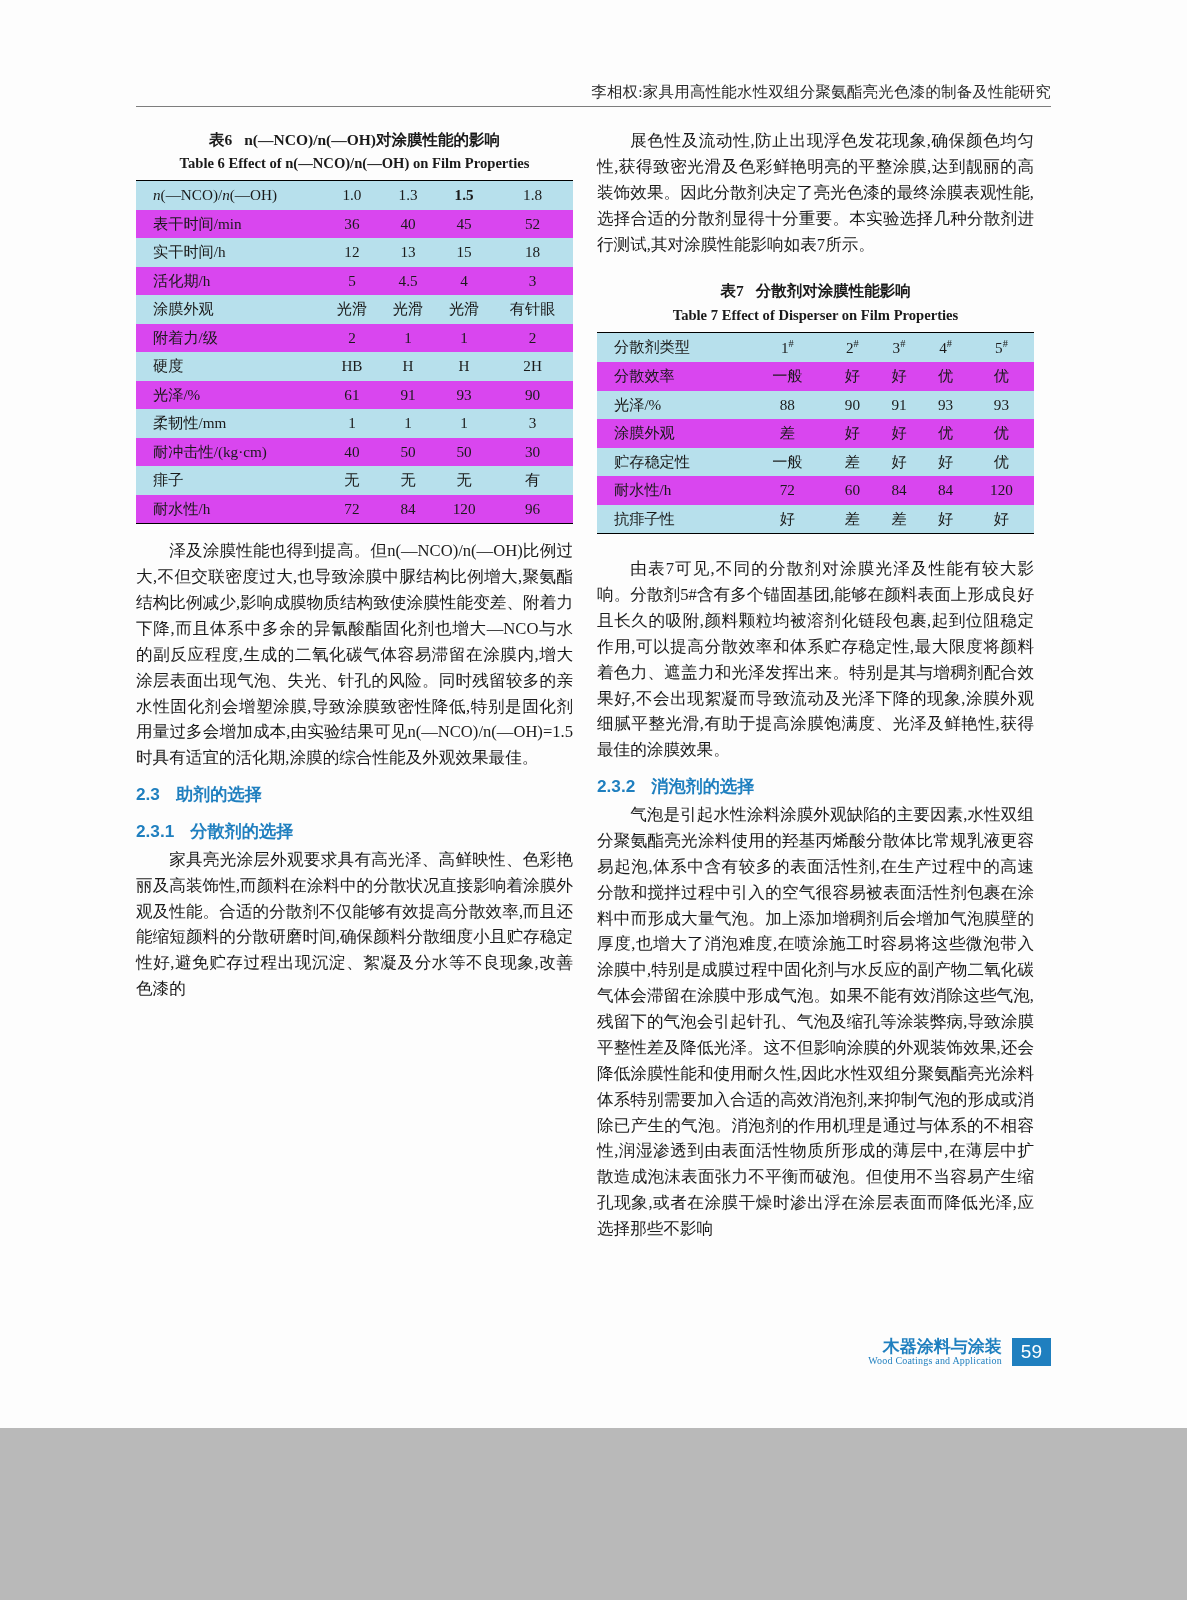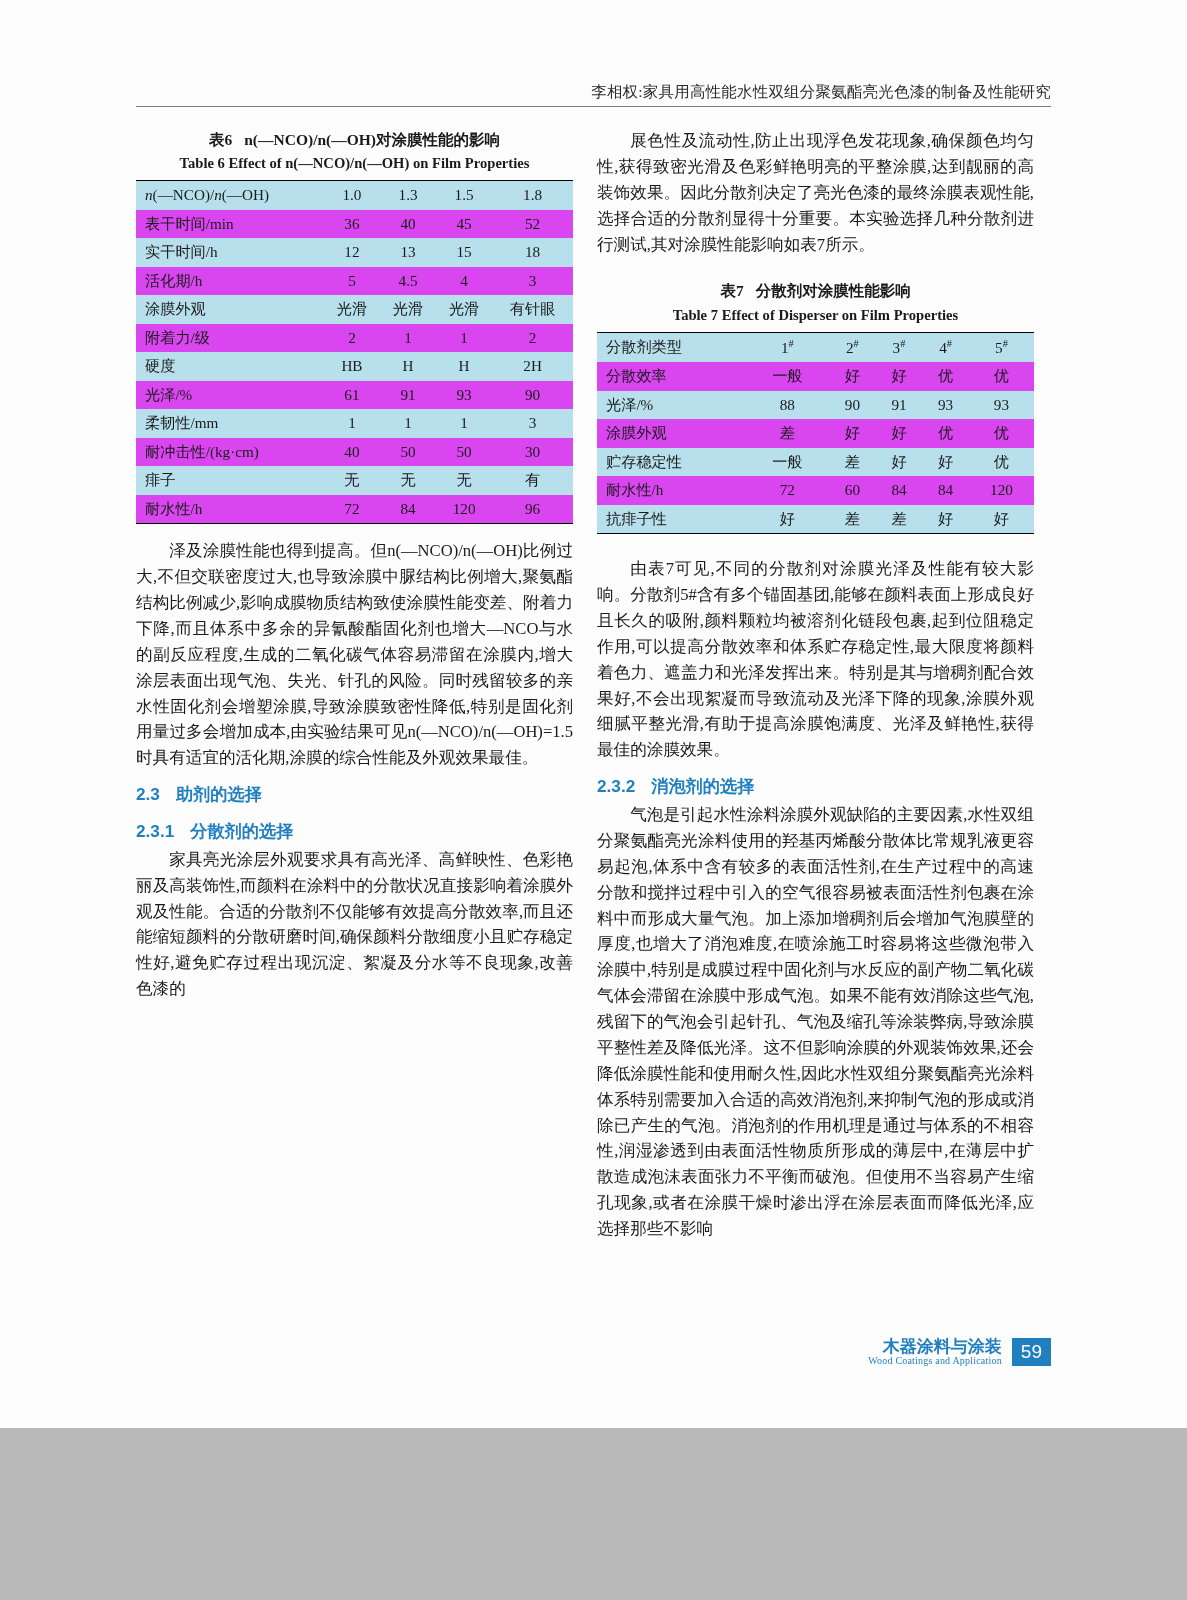--- a/index.html
+++ b/index.html
@@ -72,21 +72,21 @@
     width: 100%;
     font-size: 15.2px;
   }
   table td {
     padding: 4px 2px;
     text-align: center;
     line-height: 1.35;
   }
   table td.lbl {
     text-align: left;
-    padding-left: 9px;
+    padding-left: 17px;
     white-space: nowrap;
   }
   tr.shade td { background: #b7e0ec; }
   tr.plain td { background: #d946ef; }
 
   h3.sec {
     color: #1f7fbf;
     font-size: 17.2px;
     font-weight: bold;
     margin: 10px 0 2px 0;
@@ -146,21 +146,21 @@
       <div class="tbl-title">
         <span>表6</span><span class="sp"></span><span>n(—NCO)/n(—OH)对涂膜性能的影响</span>
       </div>
       <div class="tbl-title-en">Table 6    Effect of n(—NCO)/n(—OH) on Film Properties</div>
       <table>
         <tbody id="t6body">
             <tr class="shade first6">
               <td class="lbl" style="width: 43%; border-top: 1.6px solid rgb(0, 0, 0);"><span class="italic">n</span>(—NCO)/<span class="italic">n</span>(—OH)</td>
               <td style="border-top: 1.6px solid rgb(0, 0, 0);">1.0</td>
               <td style="border-top: 1.6px solid rgb(0, 0, 0);">1.3</td>
-              <td style="border-top: 1.6px solid rgb(0, 0, 0);">1.5</td>
+              <td style="border-top: 1.6px solid rgb(0, 0, 0); font-weight: bold;">1.5</td>
               <td style="border-top: 1.6px solid rgb(0, 0, 0);">1.8</td>
             </tr>
             <tr class="plain">
               <td class="lbl" style="width: 43%;">表干时间/min</td>
               <td>36</td>
               <td>40</td>
               <td>45</td>
               <td>52</td>
             </tr>
             <tr class="shade">

